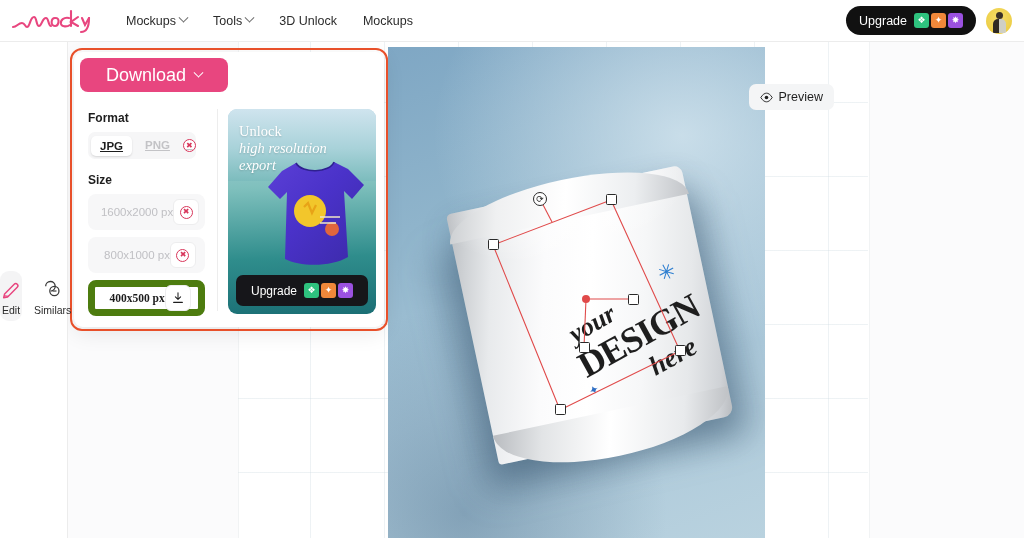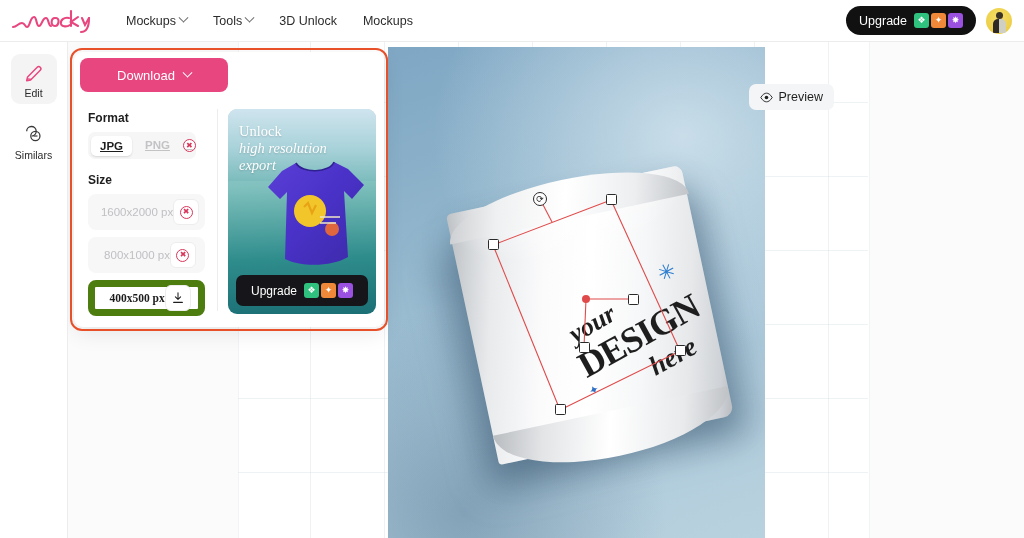--- a/index.html
+++ b/index.html
@@ -69,21 +69,21 @@
     margin-left: -6.5px; border-radius: 5px 5px 0 0;
     background: linear-gradient(90deg,#2f2a23 0%,#2f2a23 45%,#cfcfc4 46%,#cfcfc4 100%);
   }
 
   
   .rail {
     position: absolute; left: 0; top: 42px;
     width: 68px; height: 496px;
     background: #ffffff; border-right: 1px solid #ececec;
     padding-top: 12px;
-    display: flex; flex-direction: column; align-items: center; gap: 12px;
+    display: flex; align-items: center; gap: 12px;
     z-index: 30;
   }
   .rail-item {
     width: 46px; display: flex; flex-direction: column;
     align-items: center; gap: 4px; cursor: pointer;
     padding: 7px 0 5px; border-radius: 9px;
   }
   .rail-item.active { background: #f4f4f5; }
   .rail-label { font-size: 10.5px; color: #2b2b2b; }
 
@@ -211,21 +211,21 @@
     position: absolute; left: 74px; top: 52px;
     width: 310px; height: 275px;
     background: #ffffff; border-radius: 9px;
     box-shadow: 0 6px 22px rgba(0,0,0,.09);
     z-index: 19; overflow: hidden;
   }
   .dl-btn {
     position: absolute; left: 6px; top: 6px;
     width: 148px; height: 34px;
     background: #e8467f; border-radius: 8px;
-    color: #ffffff; font-size: 13px;
+    color: #ffffff; font-size: 18px;
     display: flex; align-items: center; justify-content: center; gap: 9px;
     cursor: pointer;
   }
   .dl-btn .caret { border-color: #ffffff; }
   .panel-body {
     position: absolute; left: 0; top: 47px; right: 0; bottom: 0;
     display: flex;
   }
   .panel-left { width: 155px; padding: 12px 12px 0 14px; }
   .panel-divider { width: 1px; background: #ededed; margin: 10px 0 16px; }

